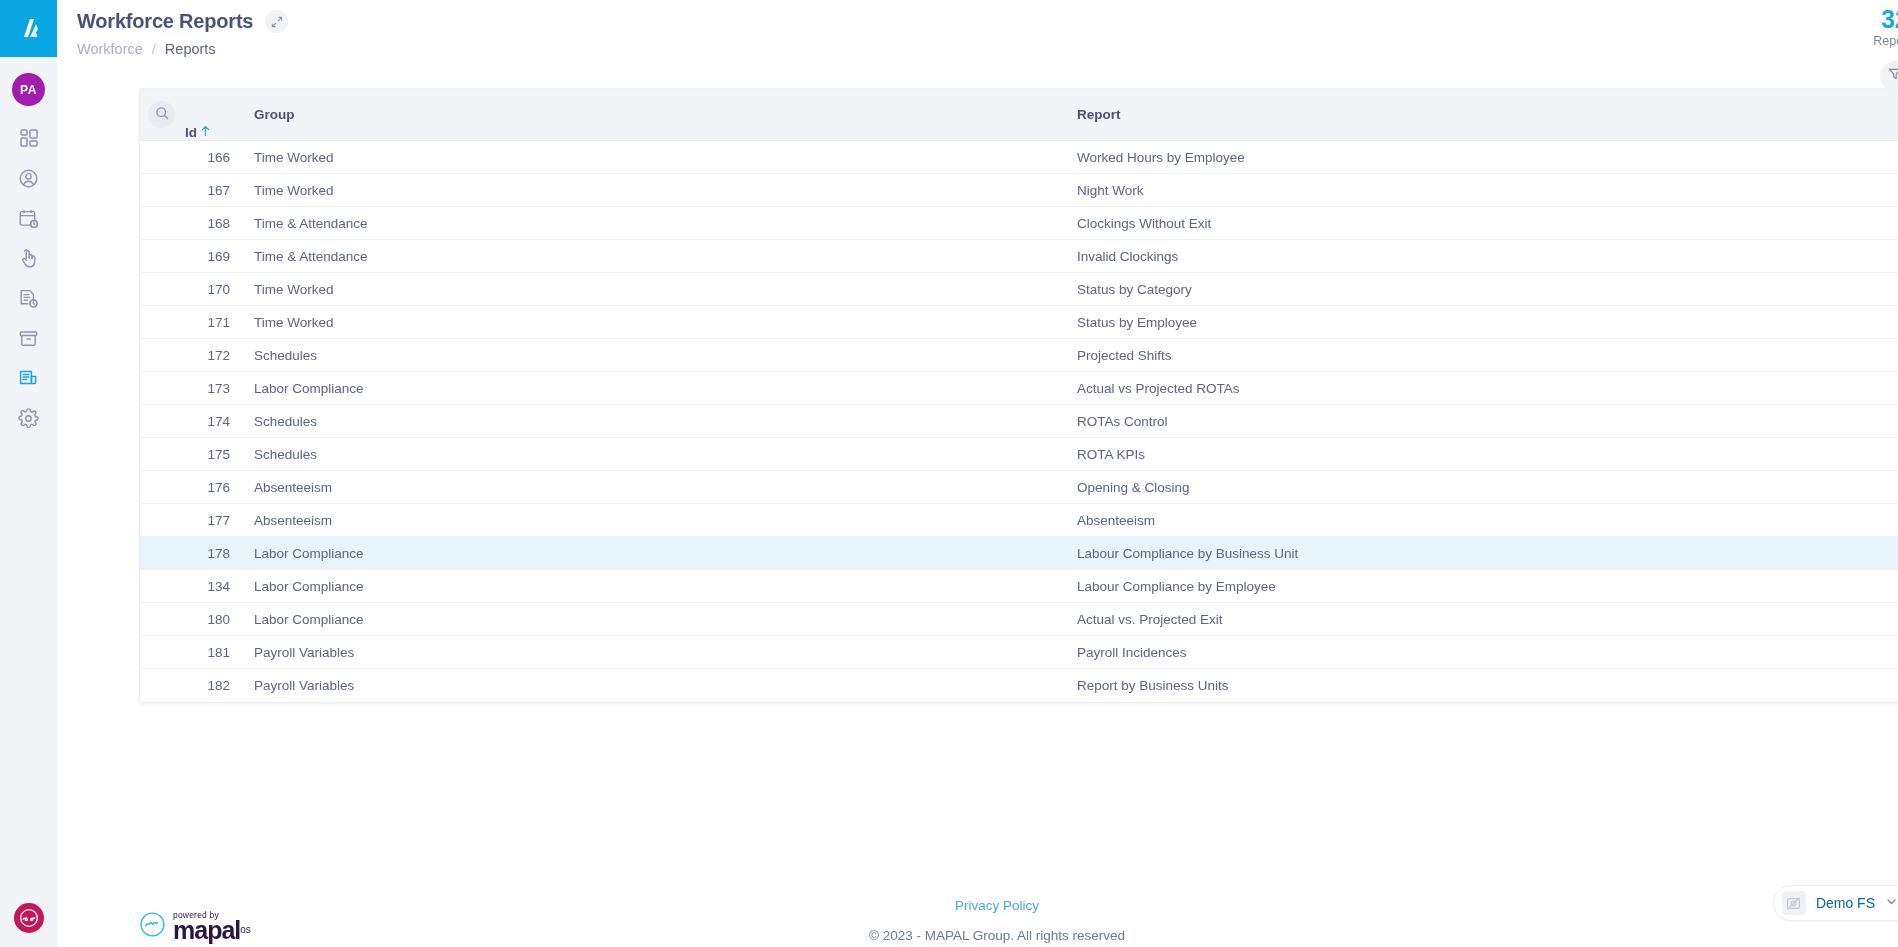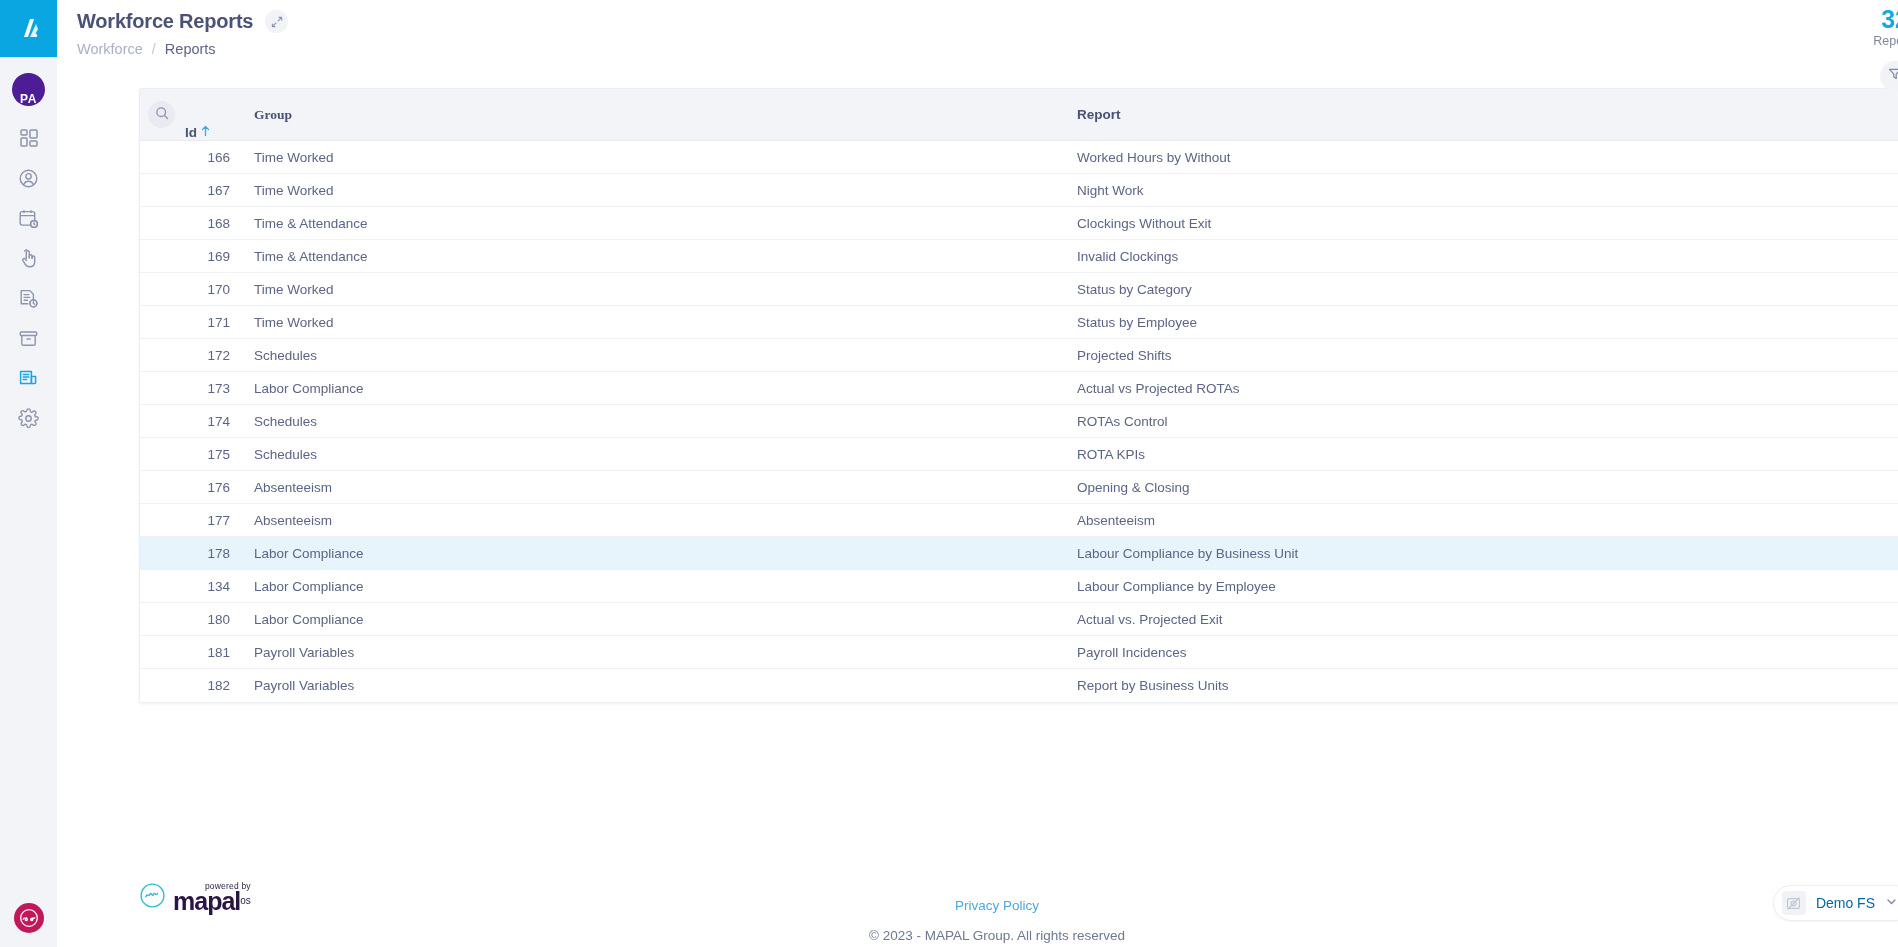--- a/index.html
+++ b/index.html
@@ -19,23 +19,23 @@
     flex: 0 0 57px;
     position: relative;
   }
   .logo-box {
     width: 57px; height: 57px; background: #0aa6e2;
     display: flex; align-items: center; justify-content: center;
   }
   .avatar {
     margin-top: 16px;
     width: 33px; height: 33px; border-radius: 50%;
-    background: #4c1d95; color: #fff;
+    background: #a21caf; color: #fff;
     font-size: 12px; font-weight: bold; letter-spacing: .5px;
-    display: flex; align-items: flex-end; justify-content: center;
+    display: flex; align-items: center; justify-content: center;
   }
   .nav { margin-top: 12px; display: flex; flex-direction: column; align-items: center; }
   .nav-item {
     width: 44px; height: 40px;
     display: flex; align-items: center; justify-content: center;
     cursor: pointer;
   }
   .nav-item svg { display: block; }
   .brand-bottom {
     position: absolute; bottom: 14px; left: 50%; transform: translateX(-50%);
@@ -92,21 +92,21 @@
   table { width: 100%; border-collapse: collapse; table-layout: fixed; }
   thead th {
     background: #f3f4f7;
     height: 38px;
     font-size: 13.5px; font-weight: bold; color: #4a5277;
     text-align: left; vertical-align: middle;
     border-bottom: 1px solid #e8eaf0;
   }
   th.col-search { width: 45px; padding-left: 8px; }
   th.col-id     { width: 55px; }
-  th.col-group  { width: 835px; font-family: Liberation Serif, serif; }
+  th.col-group  { width: 835px; }
   th.col-report { width: auto; }
   th.col-action { width: 60px; }
   .search-circle {
     width: 27px; height: 27px; border-radius: 50%; background: #e9ebf0;
     display: flex; align-items: center; justify-content: center; cursor: pointer;
   }
   .th-id-inner { display: inline-flex; align-items: center; gap: 3px; margin-top: 36px; }
 
   tbody tr { height: 33px; border-bottom: 1px solid #f0f1f5; }
   tbody tr:last-child { border-bottom: none; }
@@ -118,21 +118,21 @@
   td.c-group  { padding-left: 14px; }
   td.c-report { padding-left: 2px; }
   td.c-action { text-align: center; }
 
   
   .footer {
     position: absolute; left: 0; right: 0; bottom: 0;
     height: 88px;
     display: flex; align-items: center;
   }
-  .footer-left { position:absolute; left: 82px; bottom: 34px; display:flex; align-items:flex-end; gap:8px;text-align:right;}
+  .footer-left { position:absolute; left: 82px; bottom: 5px; display:flex; align-items:flex-end; gap:8px;}
   .mapal-wrap { display:flex; align-items:center; gap:7px; }
   .mapal-txt { display:flex; flex-direction:column; line-height:1; }
   .powered { font-size: 8.5px; color:#2c1b45; letter-spacing:.2px; margin-bottom:1px;}
   .mapal-word { font-size: 25px; color:#2b1545; font-weight:600; letter-spacing:-1px; line-height:.85;}
   .mapal-os { font-size: 10px; color:#2b1545; vertical-align: super; }
   .footer-center {
     position:absolute; left:50%; transform:translateX(-50%); bottom:4px;
     text-align:center;
   }
   .privacy { font-size: 13.5px; color:#4aa8e0; text-decoration:none; cursor:pointer; }
@@ -322,21 +322,21 @@
               <span>Report</span>
             </th>
             <th class="col-action"></th>
           </tr>
         </thead>
         <tbody id="tbody">
             <tr>
               <td></td>
               <td class="c-id">166</td>
               <td class="c-group">Time Worked</td>
-              <td class="c-report">Worked Hours by Without</td>
+              <td class="c-report">Worked Hours by Employee</td>
               <td class="c-action"></td>
             </tr>
             <tr>
               <td></td>
               <td class="c-id">167</td>
               <td class="c-group">Time Worked</td>
               <td class="c-report">Night Work</td>
               <td class="c-action"></td>
             </tr>
             <tr>

